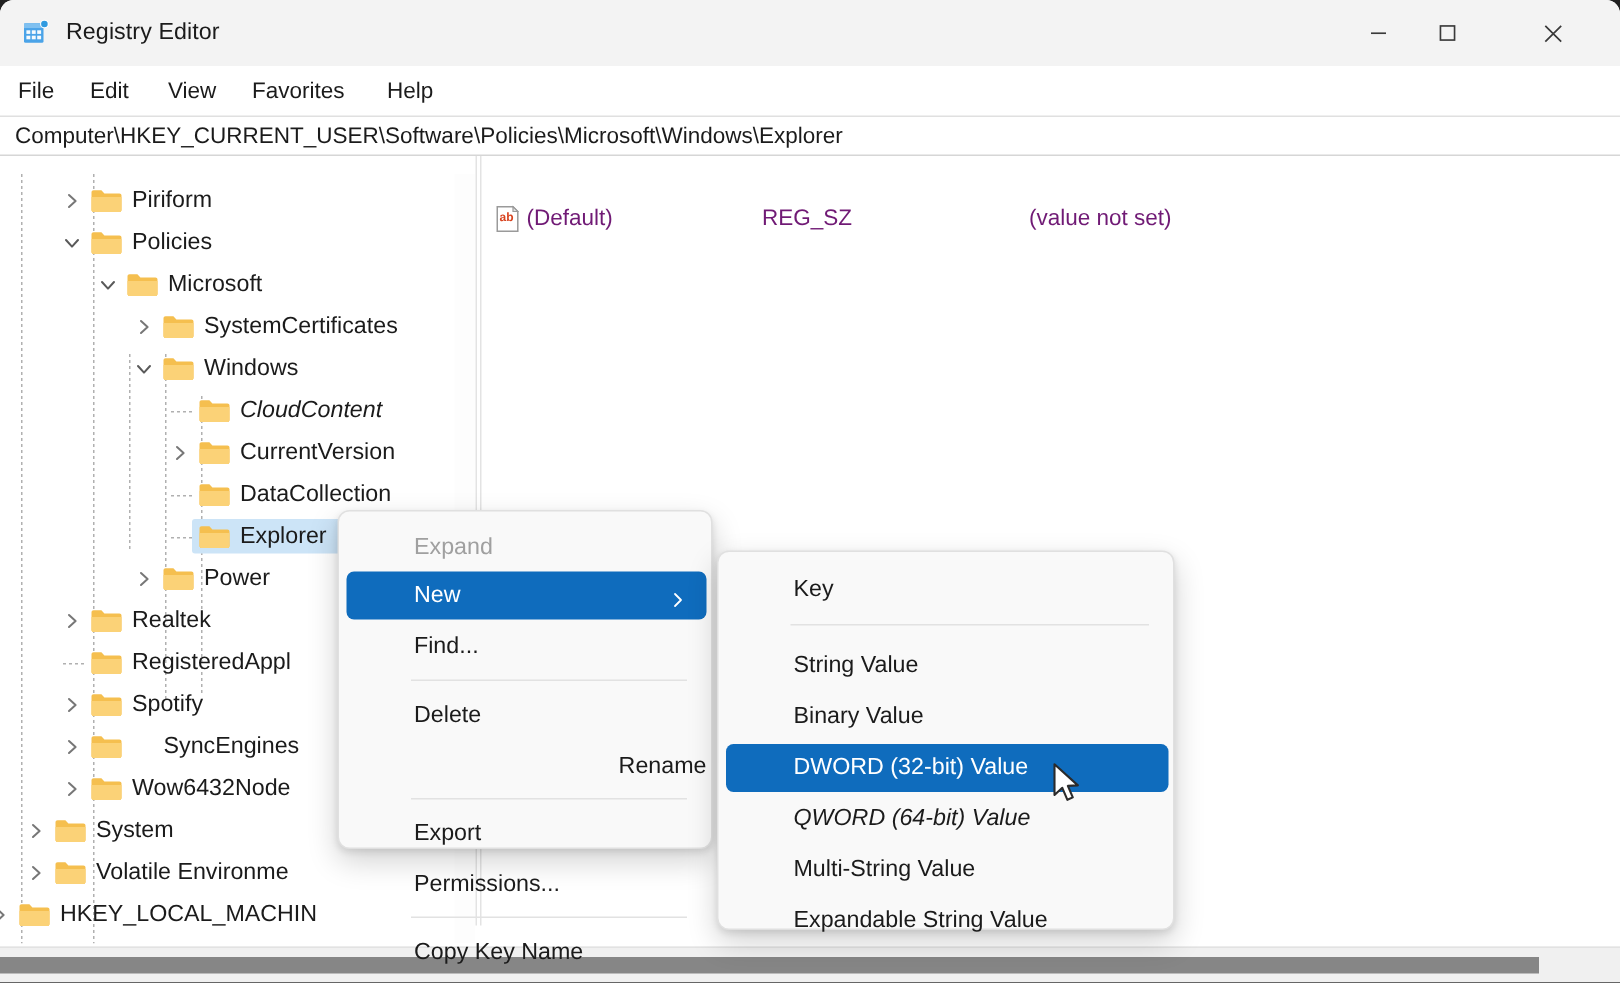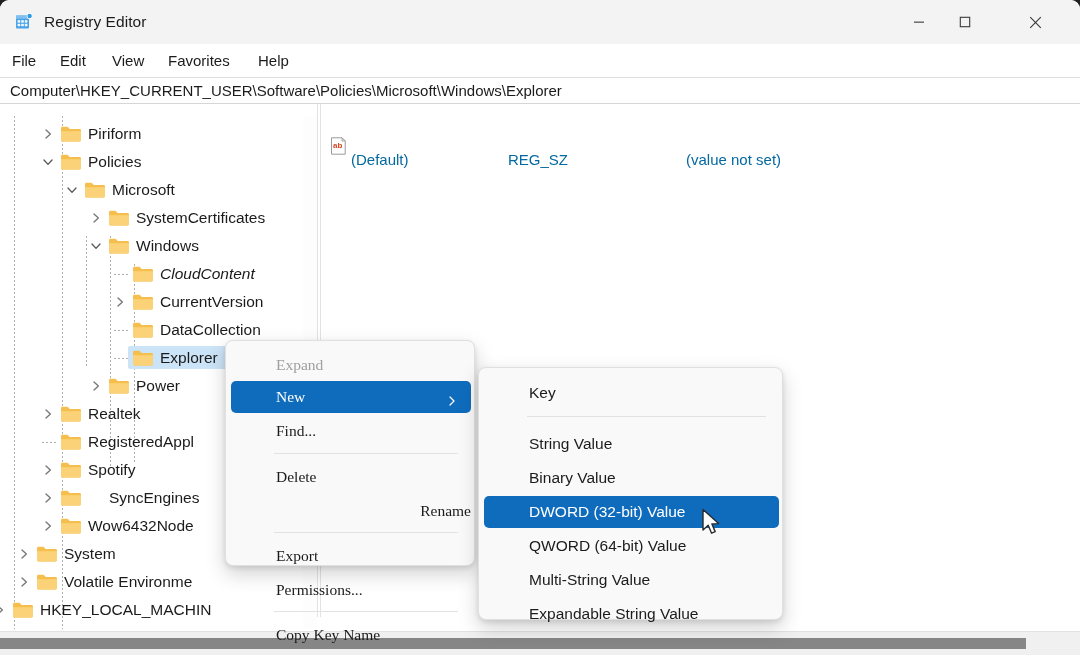--- a/index.html
+++ b/index.html
@@ -234,23 +234,23 @@
   }
   .list-row {
     position: absolute;
     left: 0;
     height: 26px;
     width: 758px;
     cursor: default;
   }
   .cell {
     position: absolute;
-    top: 17px;
+    top: 3px;
     font-size: 15px;
-    color: #0369a1;
+    color: #701a75;
     line-height: 20px;
     white-space: nowrap;
   }
   .ab-icon {
     position: absolute;
     left: 8px; top: 4px;
     width: 17px; height: 18px;
   }
 
   
@@ -603,21 +603,21 @@
           <span class="cell" style="left:364px">(value not set)</span>
         </div>
       </div>
 
     </div>
 
     <div class="bottombar">
       <div class="hscroll-thumb" style="left:0px; top:6px; width:1026px;"></div>
     </div>
 
-    <div class="ctxmenu" id="ctxmenu" style="left:225px; top:340px; width:250px; height:226px;font-family:Liberation Serif, serif;">
+    <div class="ctxmenu" id="ctxmenu" style="left:225px; top:340px; width:250px; height:226px;">
       <div id="ctx-items">
           <div class="ctx-sep" style="left: 48px; top: 112px; width: 184px;"></div>
           <div class="ctx-sep" style="left: 48px; top: 191px; width: 184px;"></div>
           <div class="ctx-sep" style="left: 48px; top: 270px; width: 184px;"></div>
           <div class="ctx-item disabled" style="top: 8px; width: 240px;">
             <span class="ctxlabel">Expand</span>
           </div>
           <div class="ctx-item highlight" style="top: 40px; width: 240px;">
             <span class="ctxlabel">New</span>
             <span class="submenu-arrow" style="top: 11px;"><svg width="10" height="10" viewBox="0 0 10 10">
@@ -653,21 +653,21 @@
           </div>
           <div class="ctx-item" style="top: 60px; width: 295px;">
             <span class="ctxlabel">String Value</span>
           </div>
           <div class="ctx-item" style="top: 94px; width: 295px;">
             <span class="ctxlabel">Binary Value</span>
           </div>
           <div class="ctx-item highlight" style="top: 128px; width: 295px;">
             <span class="ctxlabel">DWORD (32-bit) Value</span>
           </div>
-          <div class="ctx-item" style="top: 162px; width: 295px;">
+          <div class="ctx-item" style="top: 162px; width: 295px; font-style: italic;">
             <span class="ctxlabel">QWORD (64-bit) Value</span>
           </div>
           <div class="ctx-item" style="top: 196px; width: 295px;">
             <span class="ctxlabel">Multi-String Value</span>
           </div>
           <div class="ctx-item" style="top: 230px; width: 295px;">
             <span class="ctxlabel">Expandable String Value</span>
           </div>
         </div>
     </div>

